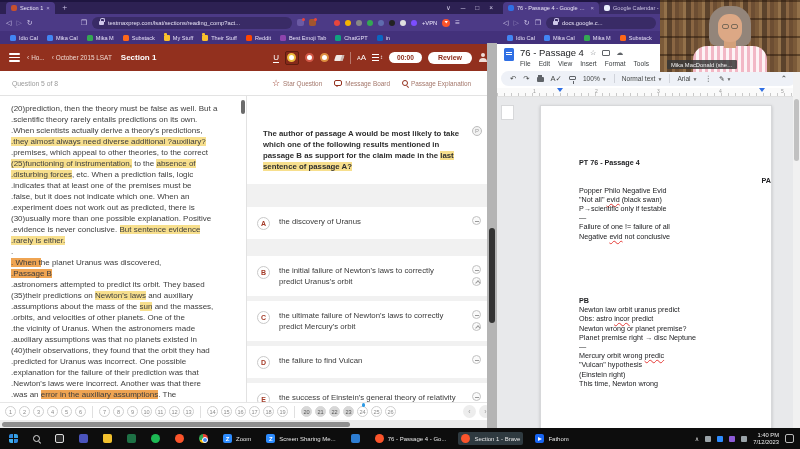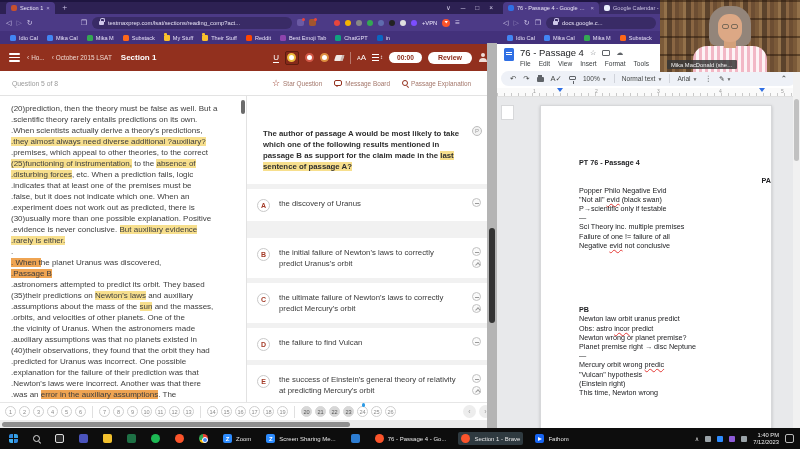--- a/index.html
+++ b/index.html
@@ -75,21 +75,21 @@
   .bubble-ic::after { content:""; position:absolute; left:1px; bottom:-2.6px; width:0; height:0; border:1.6px solid transparent; border-top-color:#93301e; }
   .mag-ic { width:6px; height:6px; border:1.3px solid #93301e; border-radius:50%; position:relative; }
   .mag-ic::after { content:""; position:absolute; right:-2.4px; bottom:-1.8px; width:3px; height:1.3px; background:#93301e; transform:rotate(45deg); }
 
   .content { height:306px; display:flex; background:#f1f1f1; position:relative; }
   .passage { width:247px; background:#fff; border-right:1px solid #e2e2e2; padding:7px 6px 0 11px; position:relative; overflow:hidden; }
   .pline { font-size:8px; line-height:11px; color:#3d3d3d; white-space:nowrap; }
   .hl-y { background:#f7df8d; }
   .hl-o { background:#efa452; }
   .pscroll { position:absolute; top:4px; right:1px; width:4px; height:14px; background:#6b6b6b; border-radius:2px; }
-  .qpanel { flex:1; display:flex; flex-direction:column; gap:5px; overflow:hidden; padding-right:7px; }
+  .qpanel { flex:1; display:flex; flex-direction:column; gap:23px; overflow:hidden; padding-right:7px; }
   .qcard { background:#fff; padding:32px 24px 12px 16px; position:relative; }
   .qtext { font-size:7.8px; line-height:11px; color:#2e2e2e; font-weight:bold; max-width:200px; }
   .pin { position:absolute; top:30px; right:8px; width:10px; height:10px; border:1px solid #bdbdbd; border-radius:50%; color:#9e9e9e; font-size:6px; display:flex; align-items:center; justify-content:center; background:#f2f2f2; }
   .acard { background:#fff; display:flex; align-items:flex-start; padding:9px 6px 9px 10px; flex:0 0 auto; }
   .acard.tall { min-height:40px; }
   .letter { width:13px; height:13px; border:1px solid #c9c9c9; border-radius:50%; color:#a43b28; font-size:7px; font-weight:bold; display:flex; align-items:center; justify-content:center; flex:0 0 auto; margin-right:9px; margin-top:1px; }
   .atext { font-size:7.8px; line-height:11px; color:#3a3a3a; max-width:178px; }
   .icol { margin-left:auto; display:flex; flex-direction:column; gap:3px; align-items:center; padding-right:3px; }
   .cminus { width:9px; height:9px; border:1px solid #c2c2c2; border-radius:50%; position:relative; background:#fafafa; }
   .cminus::after { content:""; position:absolute; left:2px; top:3.8px; width:4px; height:1px; background:#9a9a9a; }
@@ -332,21 +332,21 @@
             <div class="pline"><span>.scientific theory rarely entails predictions on its own.</span></div>
             <div class="pline"><span>.When scientists actually derive a theory's predictions,</span></div>
             <div class="pline"><span class="hl-y">.they almost always need diverse additional ?auxiliary?</span></div>
             <div class="pline"><span>.premises, which appeal to other theories, to the correct</span></div>
             <div class="pline"><span class="hl-y">(25)functioning of instrumentation,</span><span> to the </span><span class="hl-y">absence of</span></div>
             <div class="pline"><span class="hl-y">.disturbing forces</span><span>, etc. When a prediction fails, logic</span></div>
             <div class="pline"><span>.indicates that at least one of the premises must be</span></div>
             <div class="pline"><span>.false, but it does not indicate which one. When an</span></div>
             <div class="pline"><span>.experiment does not work out as predicted, there is</span></div>
             <div class="pline"><span>(30)usually more than one possible explanation. Positive</span></div>
-            <div class="pline"><span>.evidence is never conclusive. </span><span class="hl-y">But auxiliary evidence</span></div>
+            <div class="pline"><span>.evidence is never conclusive. </span><span class="hl-y">But sentence evidence</span></div>
             <div class="pline"><span class="hl-y">.rarely is either.</span></div>
             <div class="pline"><span>.</span></div>
             <div class="pline"><span class="hl-o">.      When t</span><span>he planet Uranus was discovered,</span></div>
             <div class="pline"><span class="hl-o">.Passage B</span></div>
             <div class="pline"><span>.astronomers attempted to predict its orbit. They based</span></div>
             <div class="pline"><span>(35)their predictions on </span><span class="hl-y">Newton's laws</span><span> and auxiliary</span></div>
             <div class="pline"><span>.assumptions about the mass of the </span><span class="hl-y">sun</span><span> and the masses,</span></div>
             <div class="pline"><span>.orbits, and velocities of other planets. One of the</span></div>
             <div class="pline"><span>.the vicinity of Uranus. When the astronomers made</span></div>
             <div class="pline"><span>.auxiliary assumptions was that no planets existed in</span></div>
@@ -553,21 +553,20 @@
     <div class="canvas">
       <span class="canvas-chip"></span>
       <div class="page" id="doc-page">
           <div class="dline" style="font-weight: bold;"><span>PT 76 - Passage 4</span></div>
           <div class="dline">&nbsp;</div>
           <div class="dline" style="font-weight: bold; text-align: right;"><span>PA</span></div>
           <div class="dline"><span>Popper Philo Negative Evid</span></div>
           <div class="dline"><span>"Not all" </span><span class="sp">evid</span><span> (black swan)</span></div>
           <div class="dline"><span>P→scientific only if testable</span></div>
           <div class="dline"><span>—</span></div>
-          <div class="dline"><span>Sci Theory inc. multiple premises</span></div>
           <div class="dline"><span>Failure of one != failure of all</span></div>
           <div class="dline"><span>Negative </span><span class="sp">evid</span><span> not conclusive</span></div>
           <div class="dline">&nbsp;</div>
           <div class="dline">&nbsp;</div>
           <div class="dline">&nbsp;</div>
           <div class="dline">&nbsp;</div>
           <div class="dline">&nbsp;</div>
           <div class="dline">&nbsp;</div>
           <div class="dline" style="font-weight: bold;"><span>PB</span></div>
           <div class="dline"><span>Newton law orbit uranus predict</span></div>

